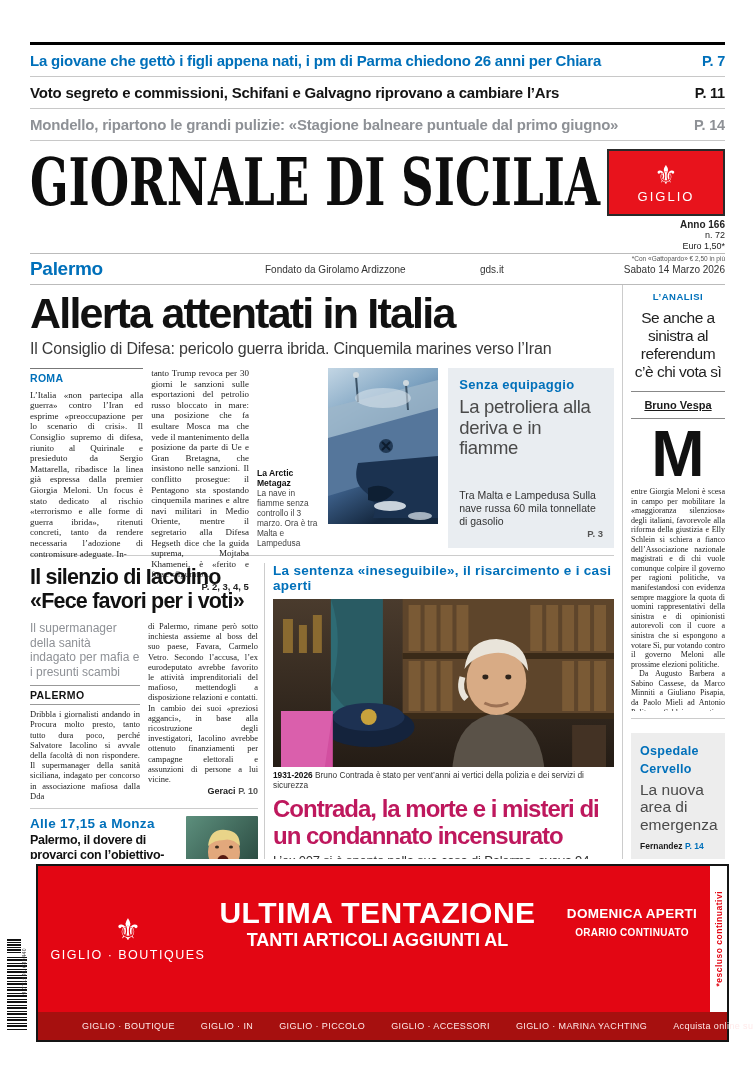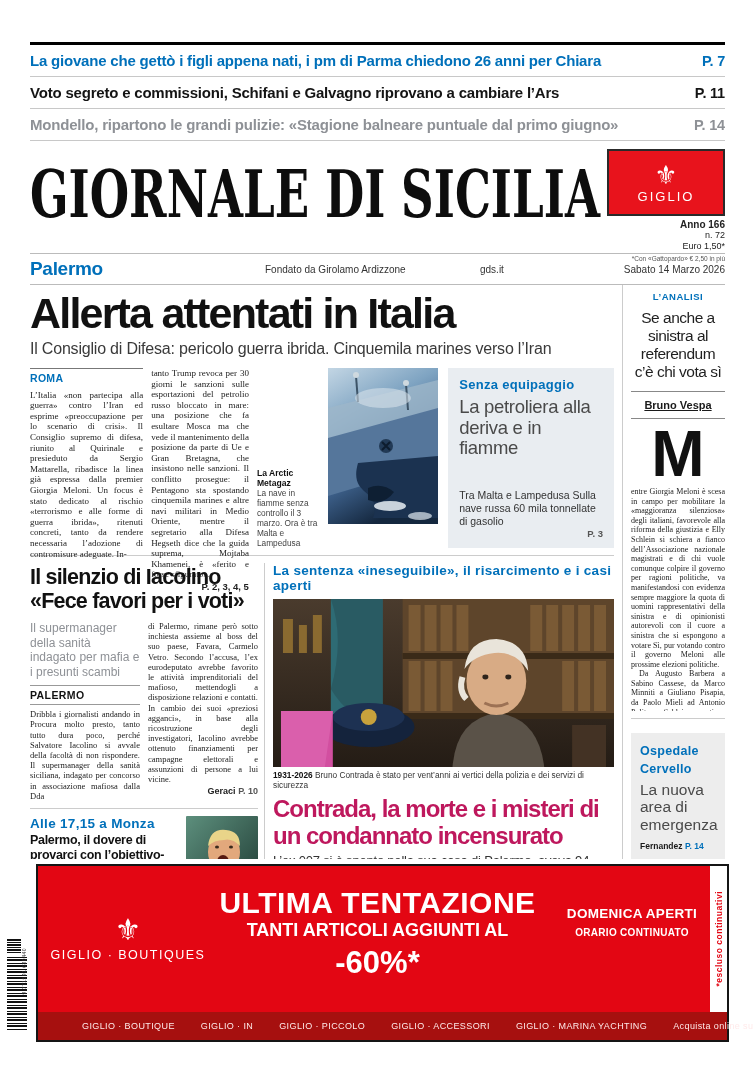--- a/index.html
+++ b/index.html
@@ -11,21 +11,21 @@
   .strips{border-top:3.5px solid #000;}
   .strip{display:flex;justify-content:space-between;align-items:center;height:31px;
          border-bottom:1px solid #c8c8c8;font-weight:bold;font-size:15px;letter-spacing:-0.2px;}
   .strip .pg{font-size:14.5px;white-space:nowrap;margin-left:12px;}
   .strip.c-blue{color:#0070ba;}
   .strip.c-black{color:#141414;}
   .strip.c-gray{color:#8e9196;}
 
   
   .masthead{position:relative;height:142px;}
-  .mast-title{position:absolute;left:0;top:14px;}
+  .mast-title{position:absolute;left:0;top:2px;}
   .logo-box{position:absolute;right:0;top:8px;width:114px;height:63px;background:#e8131c;
             border:2px solid #2a2a2a;display:flex;flex-direction:column;align-items:center;justify-content:center;color:#fff;}
   .logo-box .glyph{font-size:26px;line-height:26px;}
   .logo-box .brand{font-size:13px;letter-spacing:2px;margin-top:1px;}
   .mast-info{position:absolute;right:0;top:78px;text-align:right;line-height:11px;color:#222;}
   .mi-anno{font-weight:bold;font-size:10px;}
   .mi-num,.mi-price{font-size:9px;}
   .mi-note{font-size:6.5px;color:#555;margin-top:1px;}
   .edition-row{position:absolute;left:0;right:0;top:112px;height:30px;border-top:1px solid #bbb;border-bottom:1px solid #bbb;
                display:flex;align-items:center;font-size:10px;color:#333;}
@@ -103,21 +103,21 @@
   .cerv-title{font-size:15.5px;line-height:17.5px;color:#4a4a4a;margin-top:4px;}
   .cerv-by{text-align:left;font-size:8.5px;font-weight:bold;margin-top:8px;}
   .cerv-by .pg{color:#0070ba;}
 
   
   .ad{position:absolute;left:36px;top:864px;width:689px;height:174px;border:2px solid #151515;background:#e30613;}
   .ad-inner{display:flex;height:144px;}
   .ad-left{width:180px;display:flex;flex-direction:column;align-items:center;justify-content:center;color:#fff;}
   .ad-left .glyph{font-size:30px;line-height:32px;}
   .ad-left .brand{font-size:12.5px;letter-spacing:1.5px;margin-top:2px;}
-  .ad-center{flex:1;text-align:center;color:#fff;padding-top:20px;}
+  .ad-center{flex:1;text-align:center;color:#fff;padding-top:30px;}
   .ad-h{font-size:30px;font-weight:bold;letter-spacing:0.5px;}
   .ad-s{font-size:18px;font-weight:bold;}
   .ad-d{font-size:31px;font-weight:bold;margin-top:4px;}
   .ad-right{width:190px;text-align:center;color:#fff;padding-top:40px;}
   .ad-r1{font-size:13.5px;font-weight:bold;letter-spacing:0.3px;}
   .ad-r2{font-size:10px;font-weight:bold;margin-top:6px;letter-spacing:0.3px;}
   .ad-side{position:absolute;right:0;top:0;bottom:28px;width:17px;background:#fff;
            display:flex;align-items:center;justify-content:center;}
   .ad-side span{writing-mode:vertical-rl;transform:rotate(180deg);color:#e30613;font-size:8.5px;font-weight:bold;letter-spacing:0.5px;}
   .ad-footer{position:absolute;left:0;right:0;bottom:0;height:28px;background:#a6100f;
@@ -373,21 +373,20 @@
 
   <div class="ad">
     <div class="ad-inner">
       <div class="ad-left">
         <span class="glyph">⚜</span>
         <span class="brand">GIGLIO · BOUTIQUES</span>
       </div>
       <div class="ad-center">
         <div class="ad-h">ULTIMA TENTAZIONE</div>
         <div class="ad-s">TANTI ARTICOLI AGGIUNTI AL</div>
-        <div class="ad-d">-60%*</div>
       </div>
       <div class="ad-right">
         <div class="ad-r1">DOMENICA APERTI</div>
         <div class="ad-r2">ORARIO CONTINUATO</div>
       </div>
     </div>
     <div class="ad-side">
       <span>*escluso continuativi</span>
     </div>
     <div class="ad-footer">

